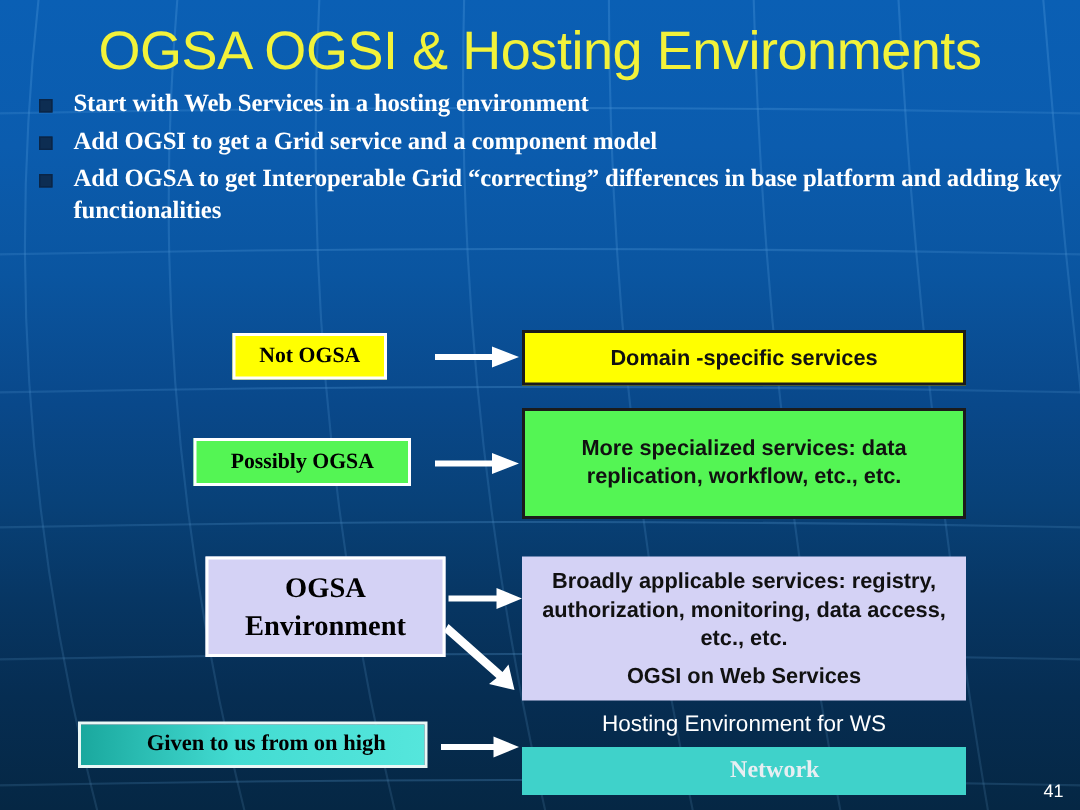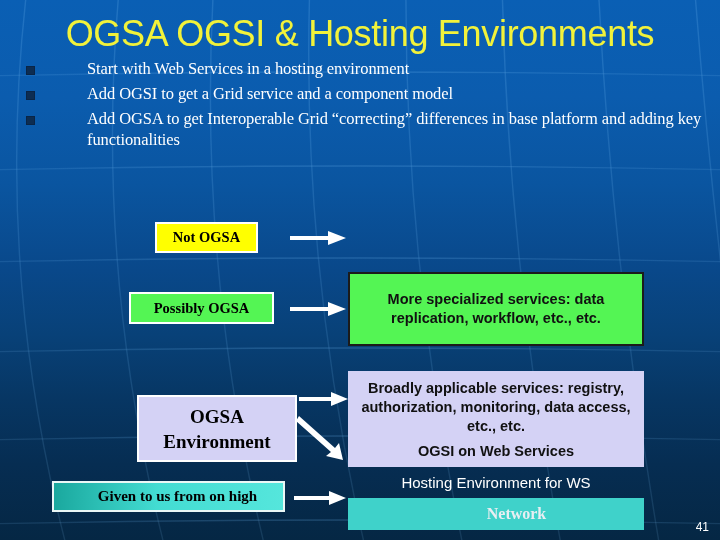--- a/index.html
+++ b/index.html
@@ -64,25 +64,24 @@
     width: 7px;
     height: 7px;
     background: #0d2d52;
     border: 1px solid #0a2546;
     margin: 8px 14px 0 18px;
   }
   .bullet-text {
     flex: 1 1 auto;
     color: #ffffff;
     font-family: "Liberation Serif", serif;
-    font-weight: normal;
+    font-weight: bold;
     font-size: 16.5px;
     line-height: 21px;
     letter-spacing: -0.1px;
-    margin-left: 38px;
   }
 
   
   .box {
     position: absolute;
     box-sizing: border-box;
     display: flex;
     align-items: center;
     justify-content: center;
     text-align: center;
@@ -111,21 +110,20 @@
     border: 2px solid #ffffff;
     font-size: 14.5px;
   }
   #box-ogsa-env {
     left: 137px; top: 371px; width: 160px; height: 67px;
     background: #d4d2f5;
     border: 2px solid #ffffff;
     font-size: 19px;
     line-height: 25px;
     flex-direction: column;
-    margin-top: 24px;
   }
   #box-given {
     left: 52px; top: 481px; width: 233px; height: 31px;
     background: linear-gradient(90deg, #1aa89e 0%, #43dcd2 45%, #55e6dc 100%);
     border: 2px solid #eaf7f6;
     font-size: 15px;
     padding-left: 18px;
   }
 
   
@@ -246,20 +244,21 @@
 
   <div id="box-possibly-ogsa" class="box box-serif">Possibly OGSA</div>
 
   <div id="box-ogsa-env" class="box box-serif">
     <span>OGSA</span>
     <span>Environment</span>
   </div>
 
   <div id="box-given" class="box box-serif">Given to us from on high</div>
 
+  <div id="box-domain" class="box box-sans">Domain -specific services</div>
 
   <div id="box-more-spec" class="box box-sans">More specialized services: data replication, workflow, etc., etc.</div>
 
   <div id="box-broadly" class="box box-sans">Broadly applicable services: registry, authorization, monitoring, data access, etc., etc.</div>
 
   <div id="box-ogsi-ws" class="box box-sans">OGSI on  Web Services</div>
 
   <div id="box-hosting-ws" class="box">Hosting Environment for WS</div>
 
   <div id="box-network" class="box">Network</div>

